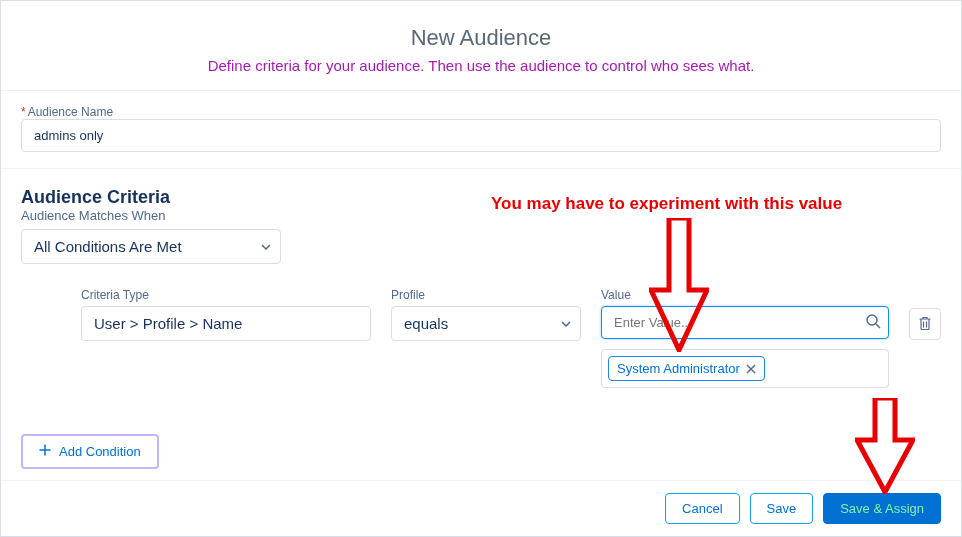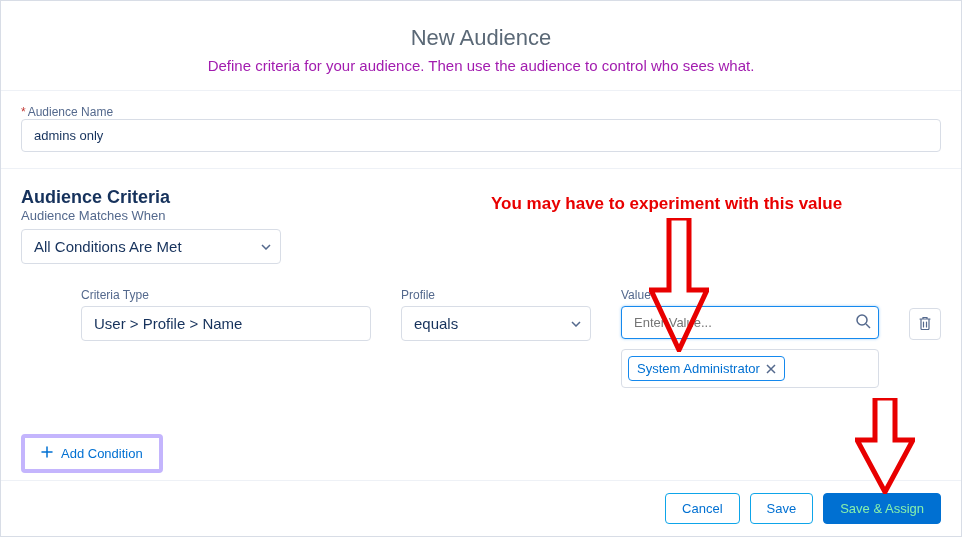--- a/index.html
+++ b/index.html
@@ -85,21 +85,21 @@
     .chev-down {
       position: absolute;
       right: 10px;
       top: 50%;
       transform: translateY(-50%);
       pointer-events: none;
     }
     .chev-down svg { display: block; }
     .criteria-row {
       display: flex;
-      gap: 30px;
+      gap: 20px;
       margin-top: 24px;
       margin-left: 60px;
       align-items: flex-start;
     }
     .col { display: flex; flex-direction: column; }
     .col-type { width: 290px; }
     .col-operator { width: 190px; }
     .col-value { width: 290px; position: relative; }
     .col-delete { padding-top: 20px; }
     .col .label { margin-bottom: 4px; }
@@ -152,21 +152,21 @@
       cursor: pointer;
       color: #54698d;
       display: inline-flex;
     }
     .add-condition {
       margin-top: 46px;
       display: inline-flex;
       align-items: center;
       gap: 8px;
       padding: 8px 16px;
-      border: 4px solid #c4b5fd;
+      border: 2px solid #c4b5fd;
       border-radius: 4px;
       background: #fff;
       color: #0070d2;
       font-size: 13px;
       cursor: pointer;
     }
     .footer {
       position: absolute;
       bottom: 0; left: 0; right: 0;
       border-top: 1px solid #eef1f6;

